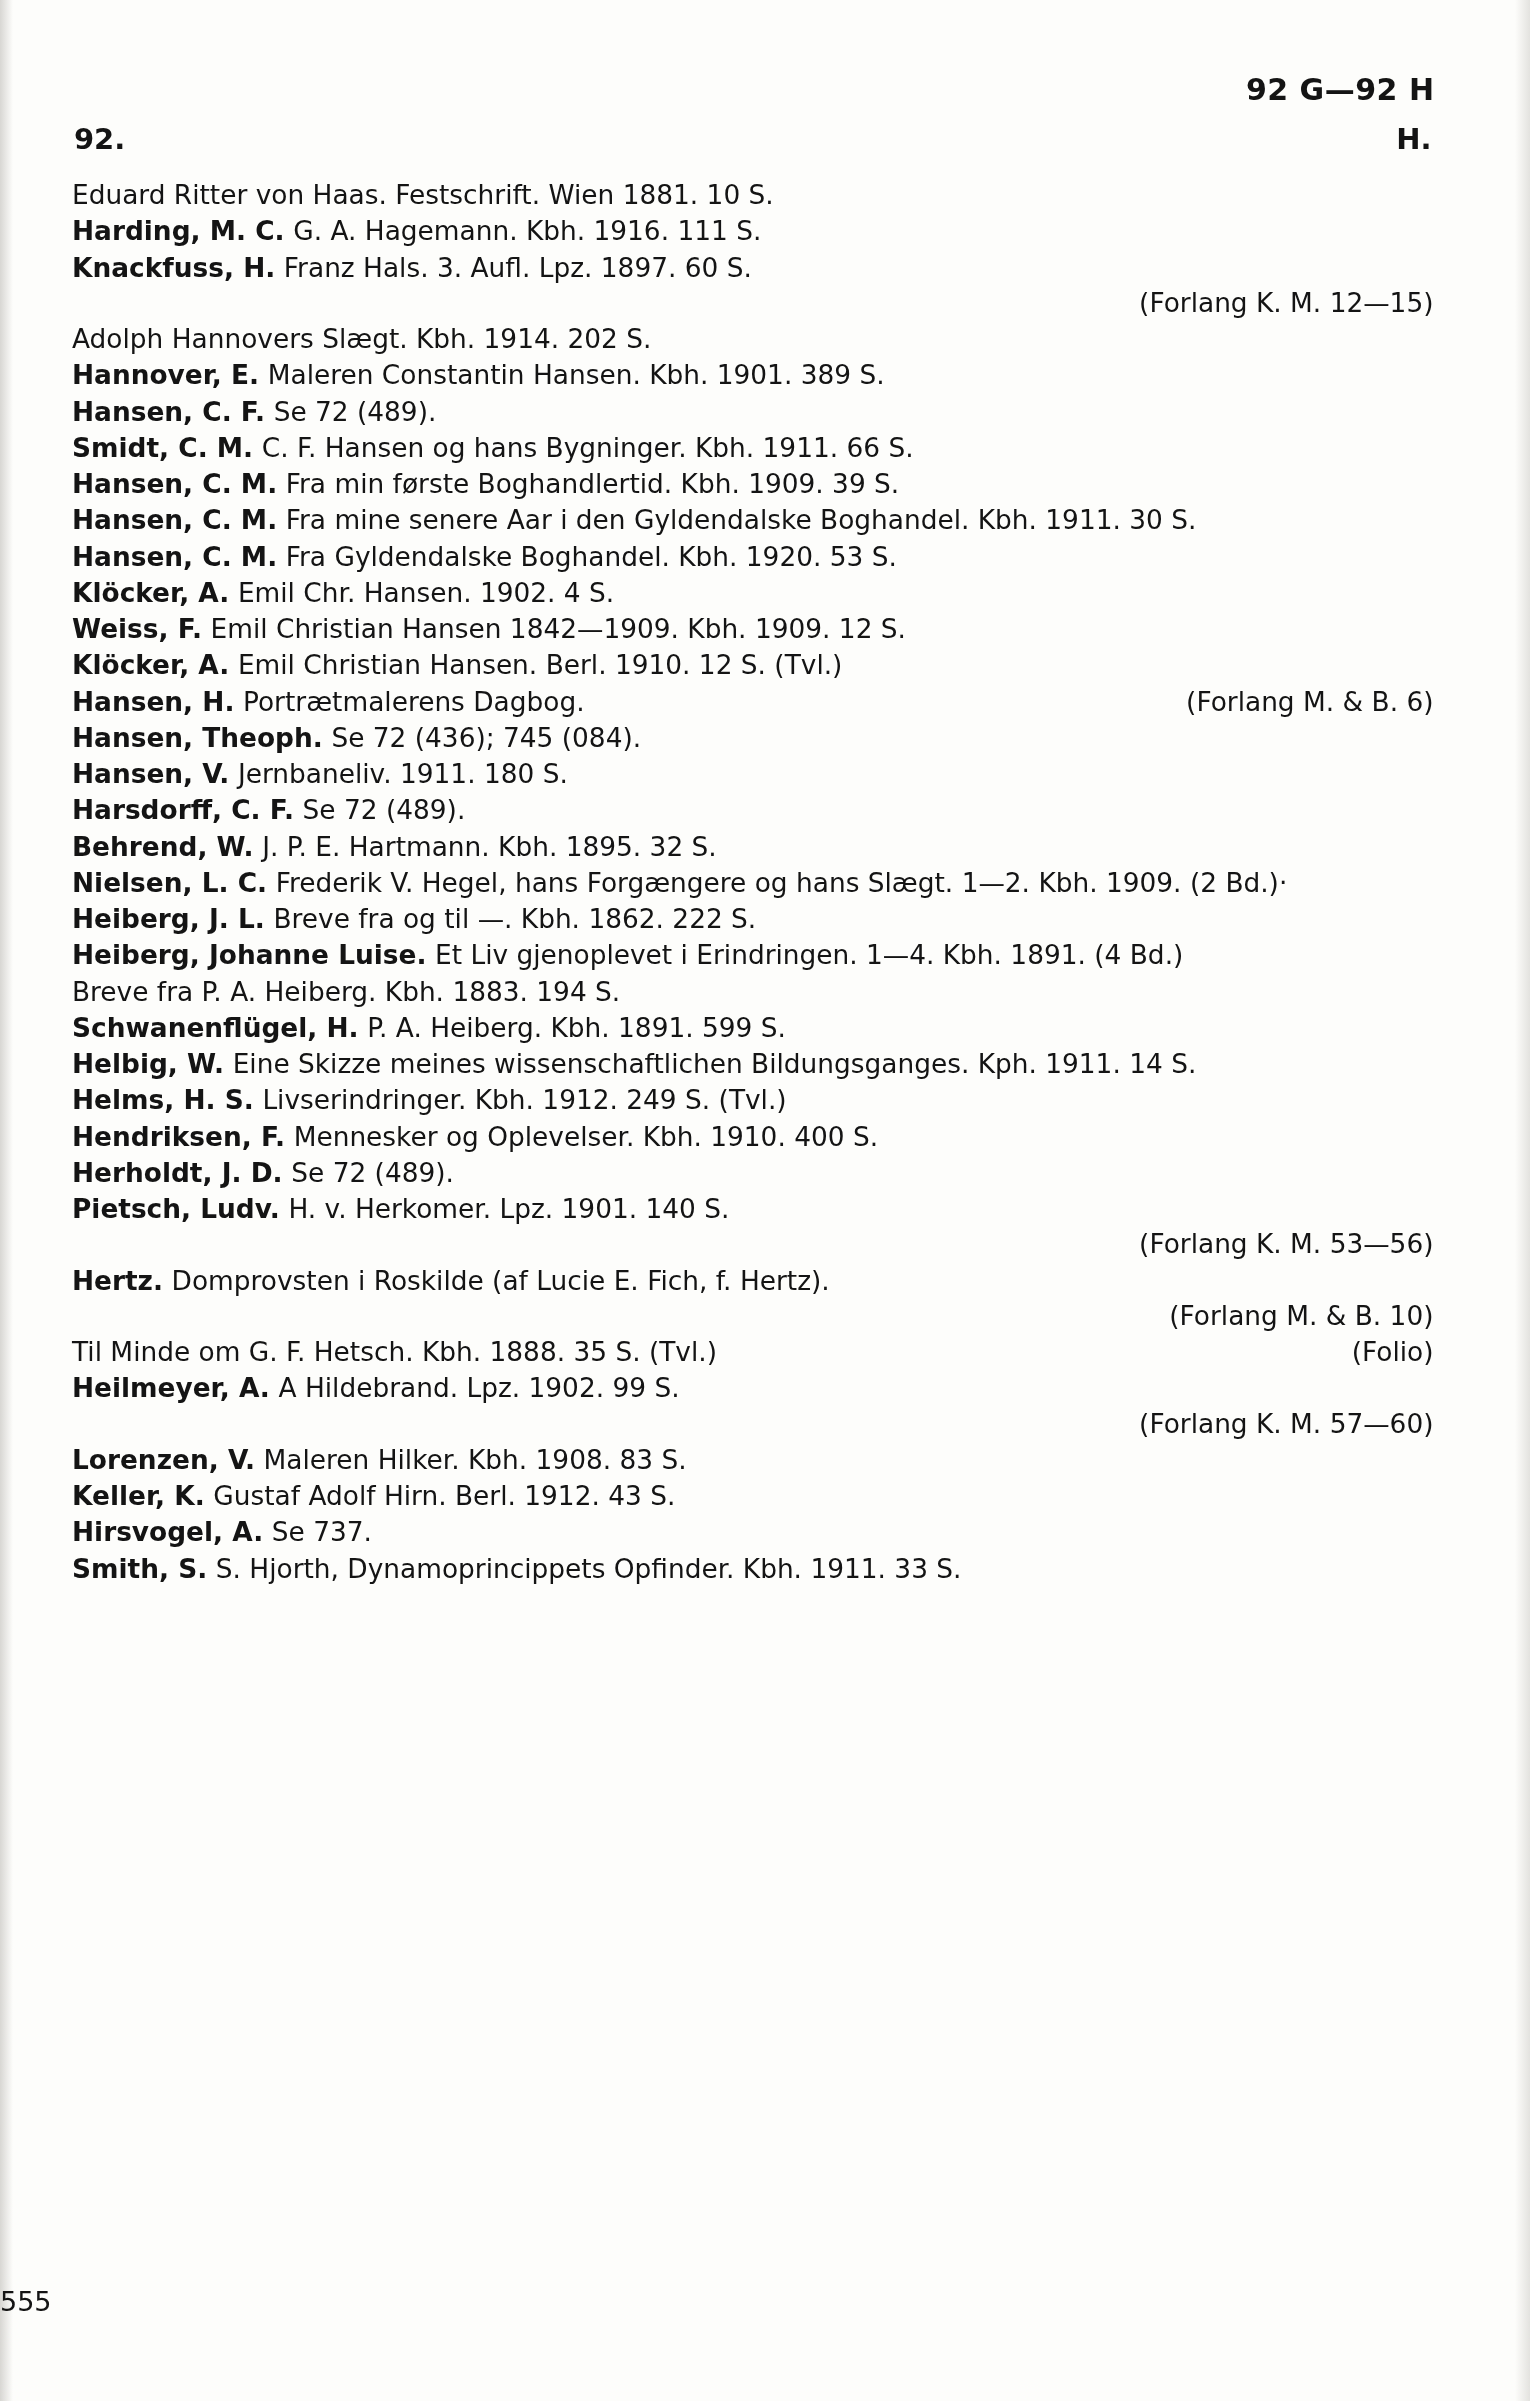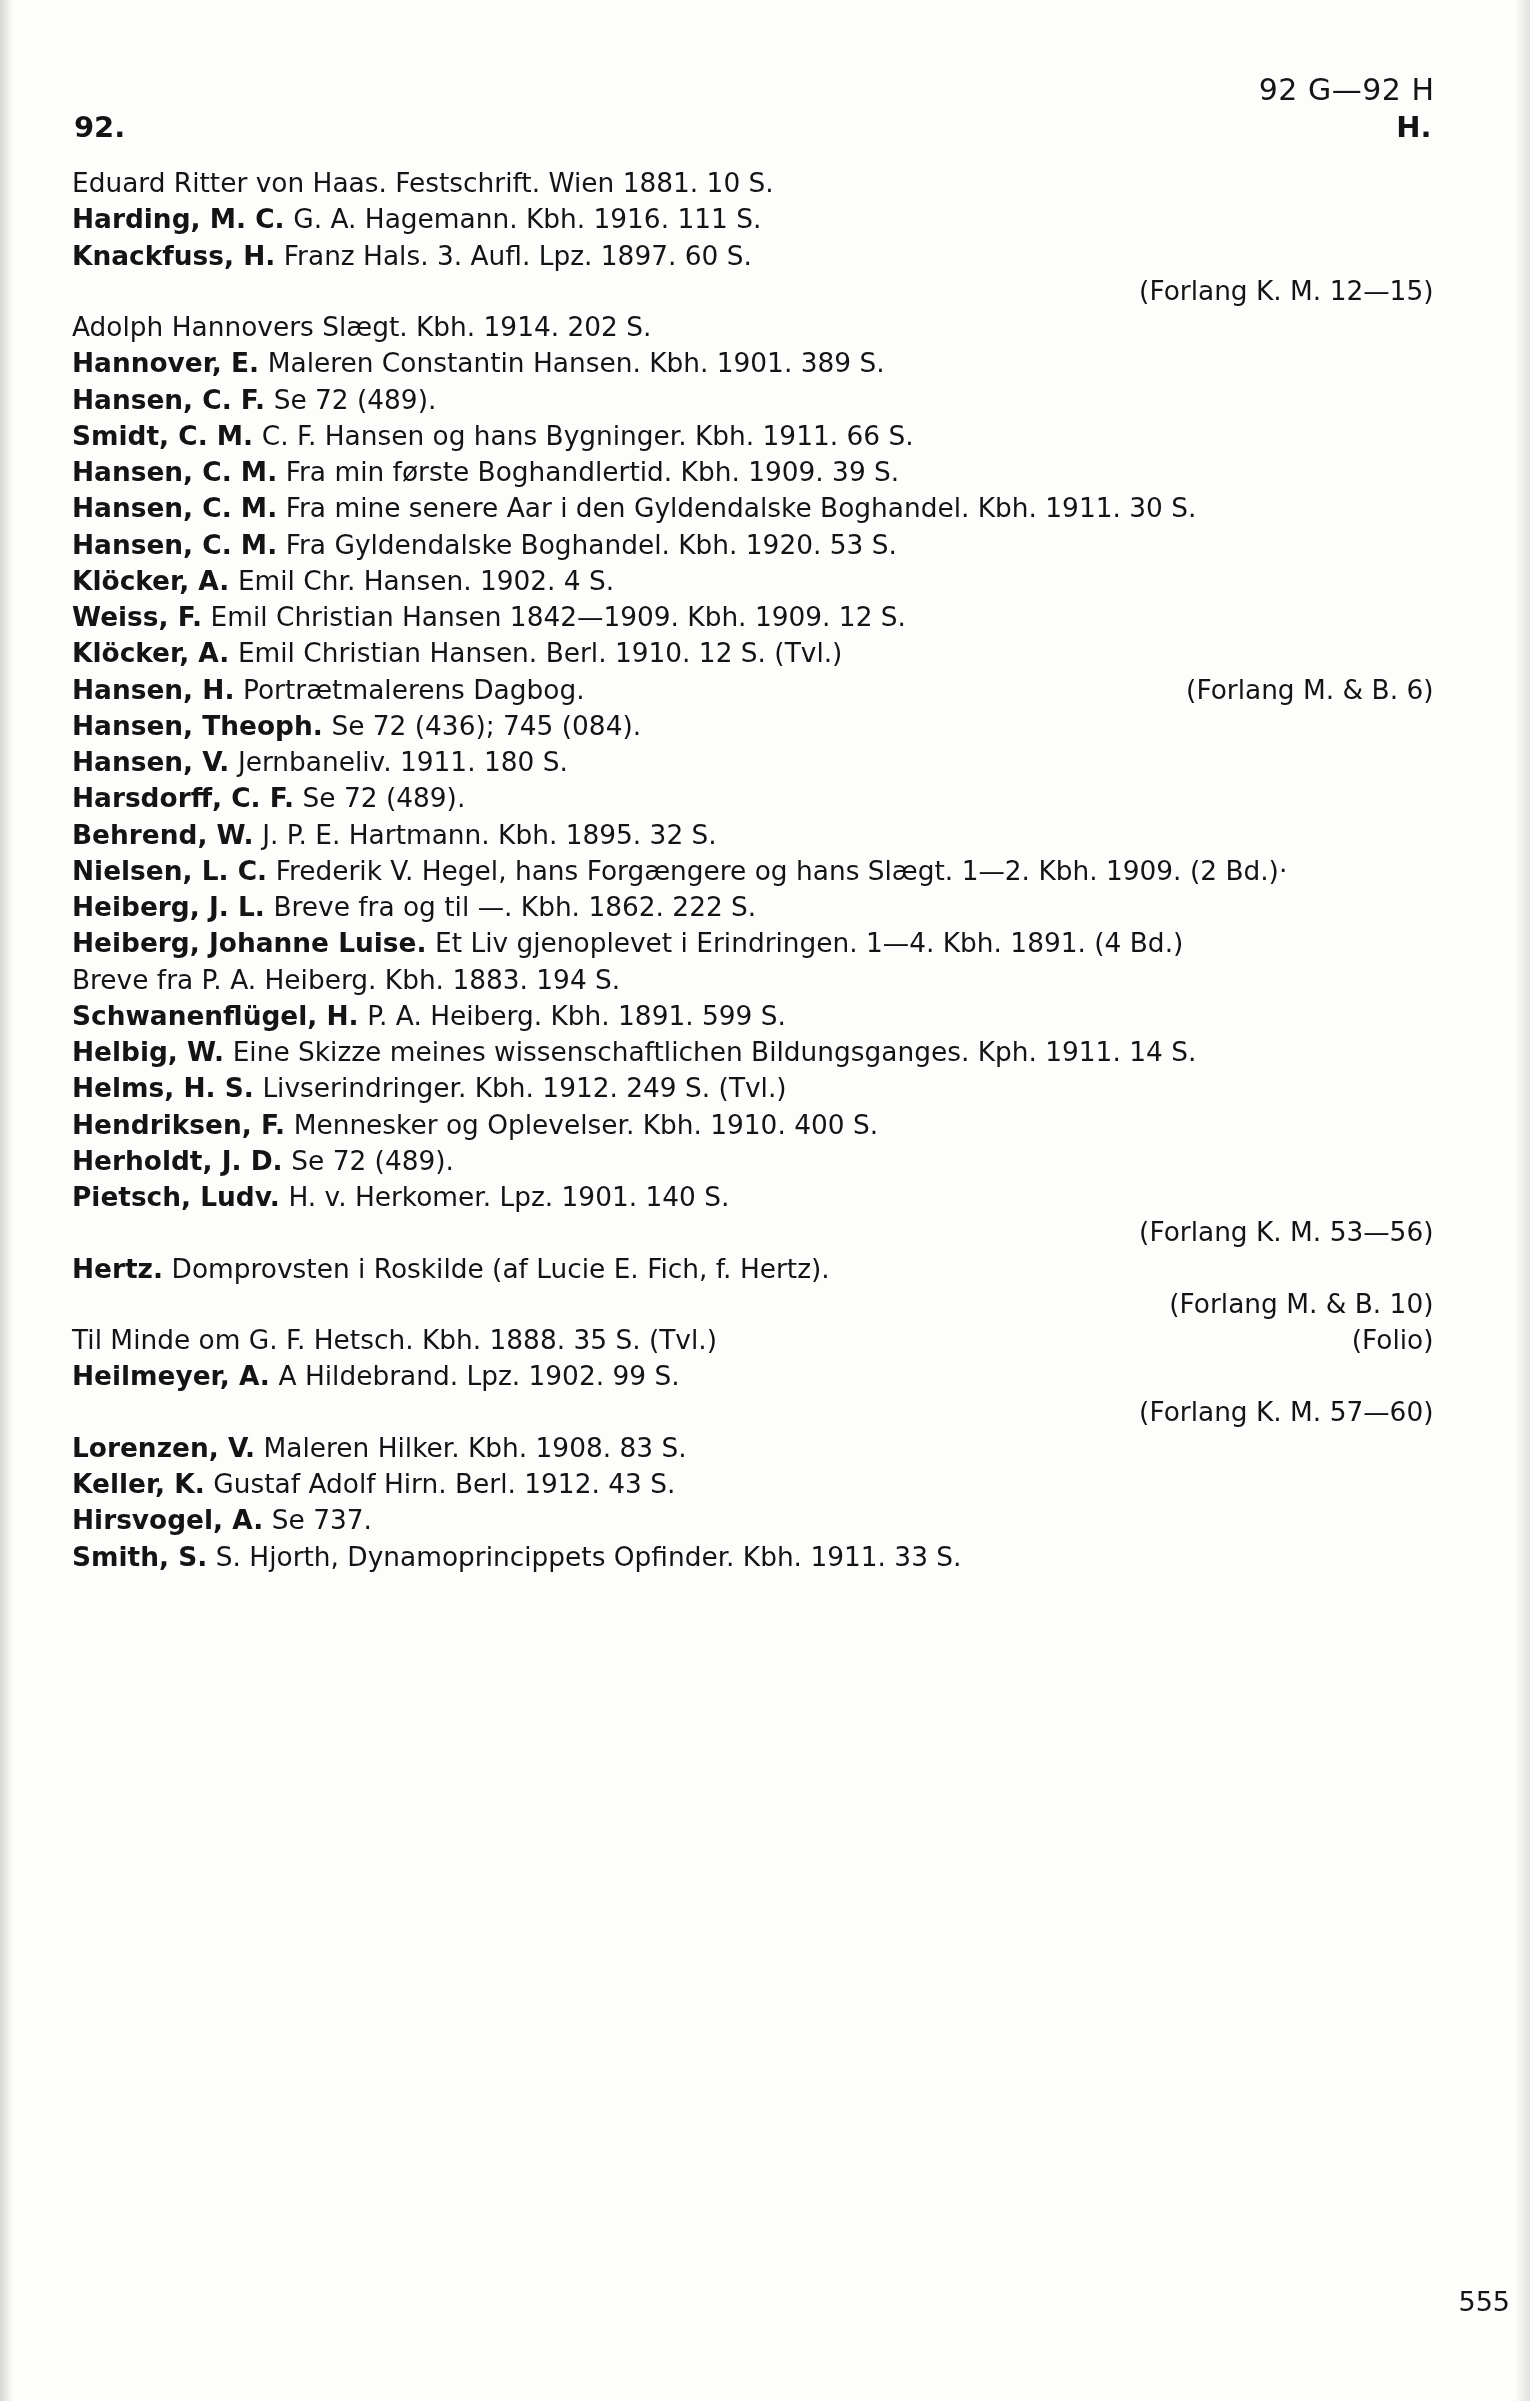--- a/index.html
+++ b/index.html
@@ -38,25 +38,25 @@
     pointer-events: none;
   }
   .sheet {
     position: absolute;
     left: 72px;
     top: 72px;
     width: 1374px;
   }
   .running-head {
     text-align: right;
-    font-weight: normal;
+    font-weight: bold;
     font-size: 30px;
     letter-spacing: 0.5px;
     padding-right: 11.5px;
-    margin-bottom: 3px;
+    margin-bottom: 15px;
   }
   .folio-row {
     display: flex;
     justify-content: space-between;
     align-items: baseline;
     font-weight: bold;
     font-size: 29px;
     padding: 0 14.4px 0 1.9px;
     margin-bottom: 21px;
   }
@@ -86,21 +86,21 @@
   }
   .sp {
     display: inline-block;
     width: 8.6px;
   }
   .pagenum {
     position: absolute;
     top: 2286px;
     left: 0;
     width: 1510px;
-    text-align: right;
+    text-align: left;
     font-size: 27px;
   }
   .flexline {
     display: flex;
     justify-content: space-between;
     align-items: baseline;
   }
   .flexline .tail {
     padding-right: 12.5px;
     white-space: nowrap;

